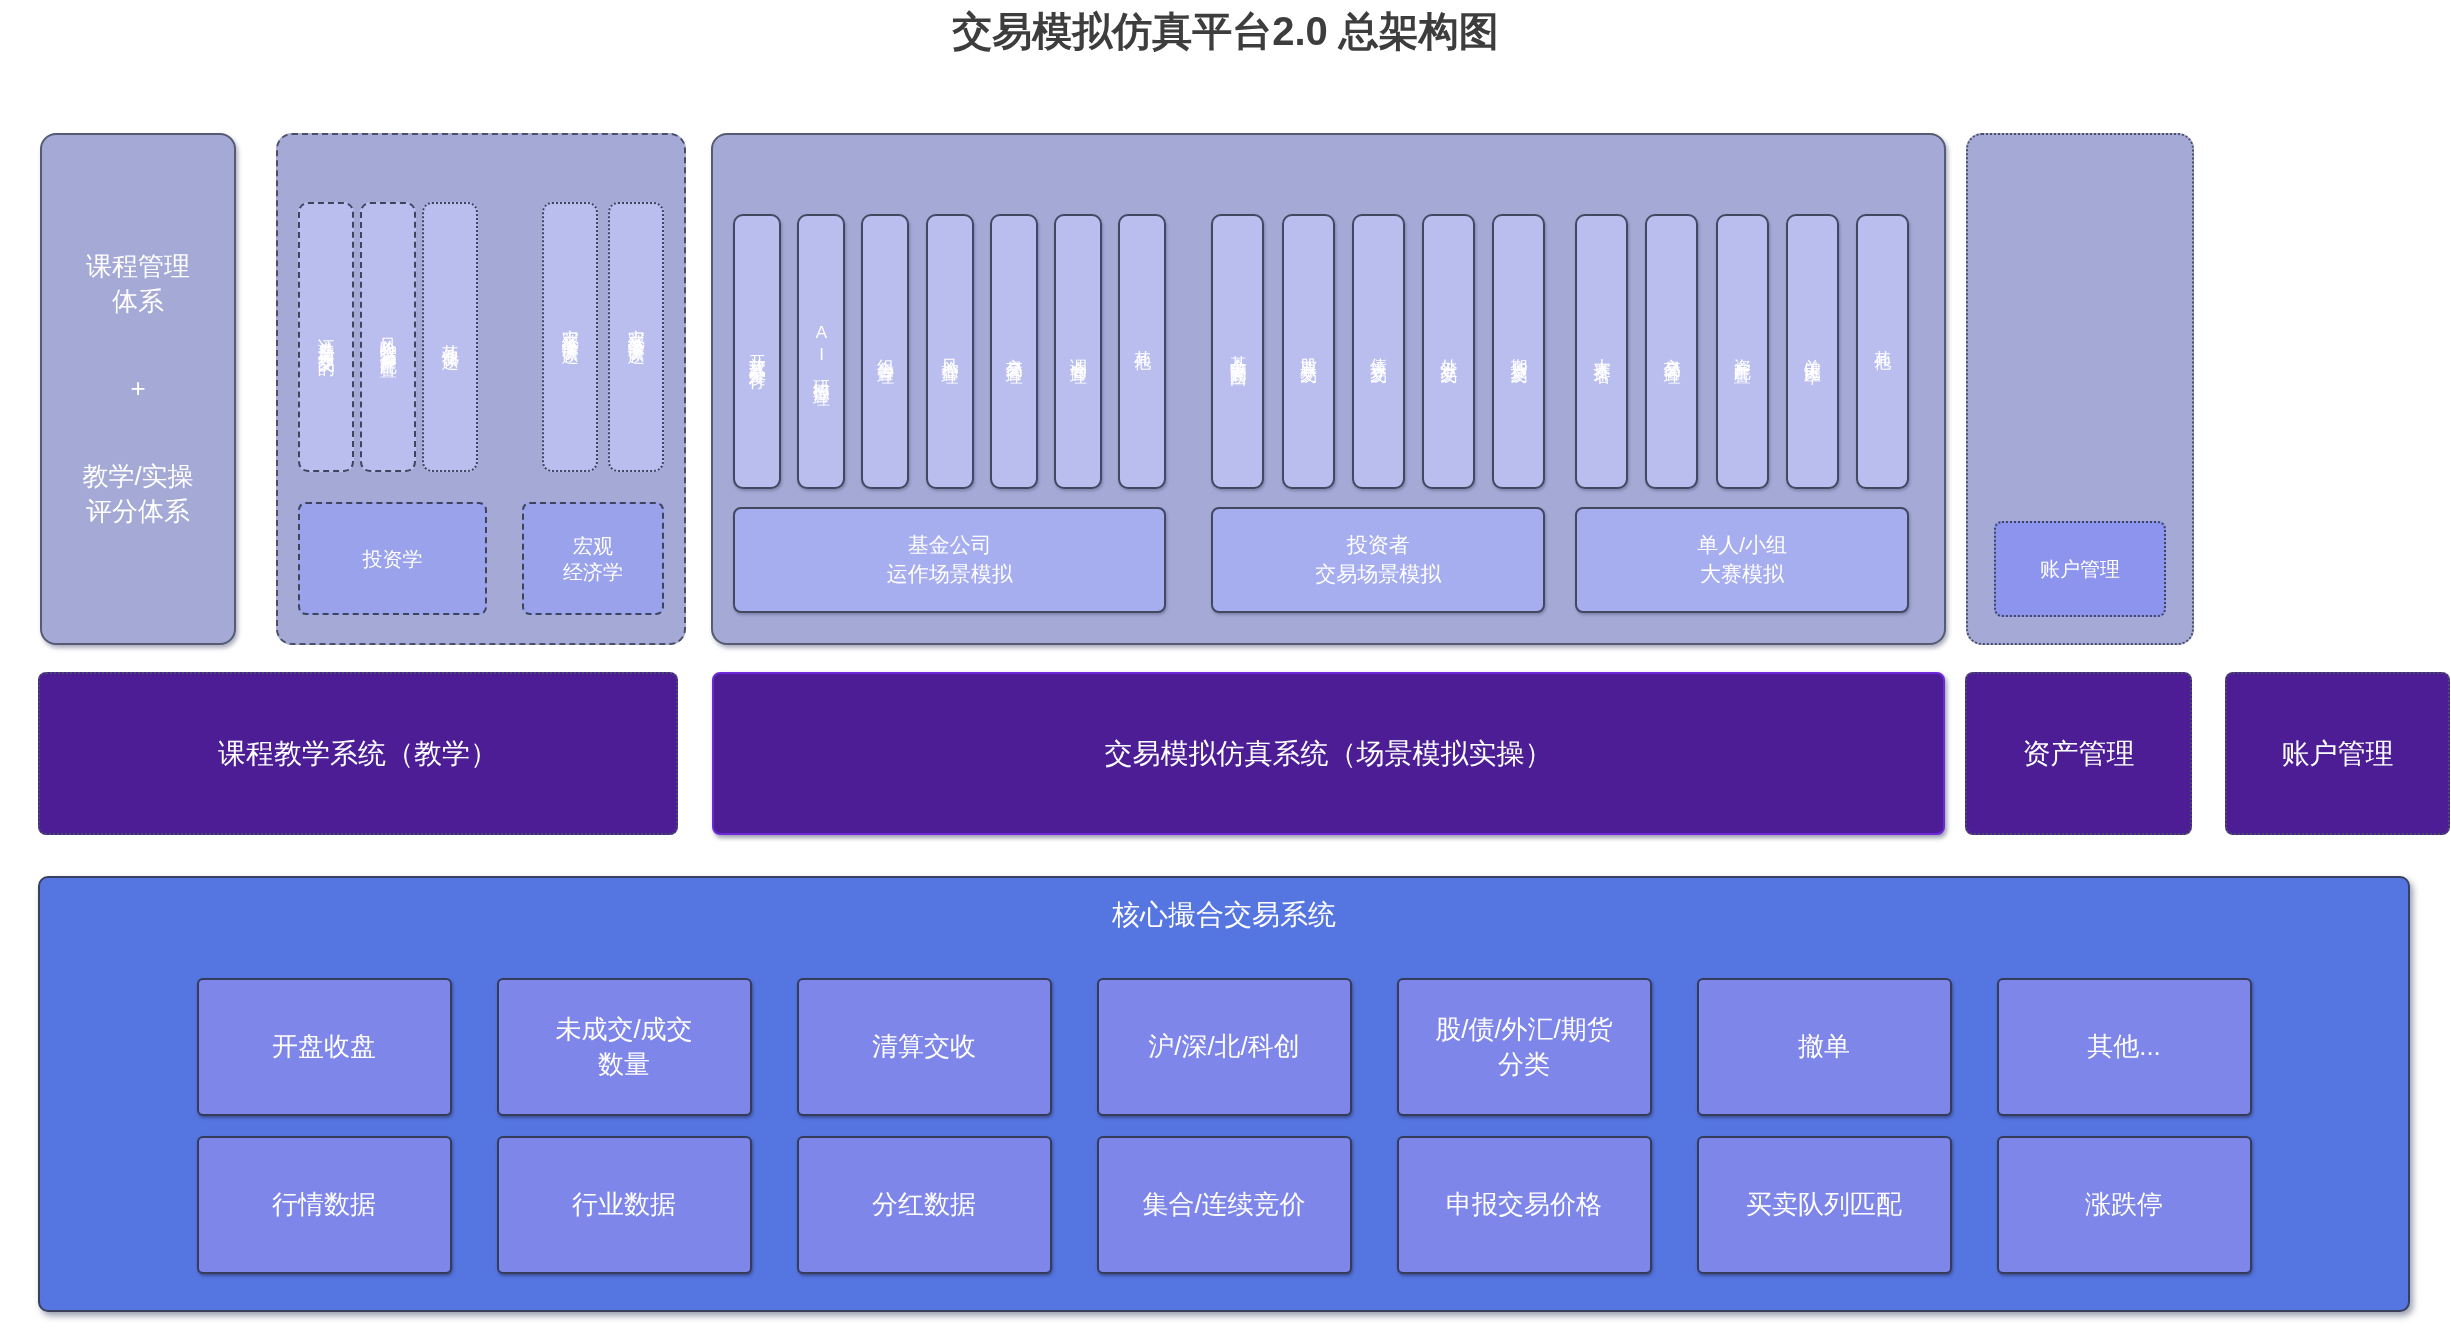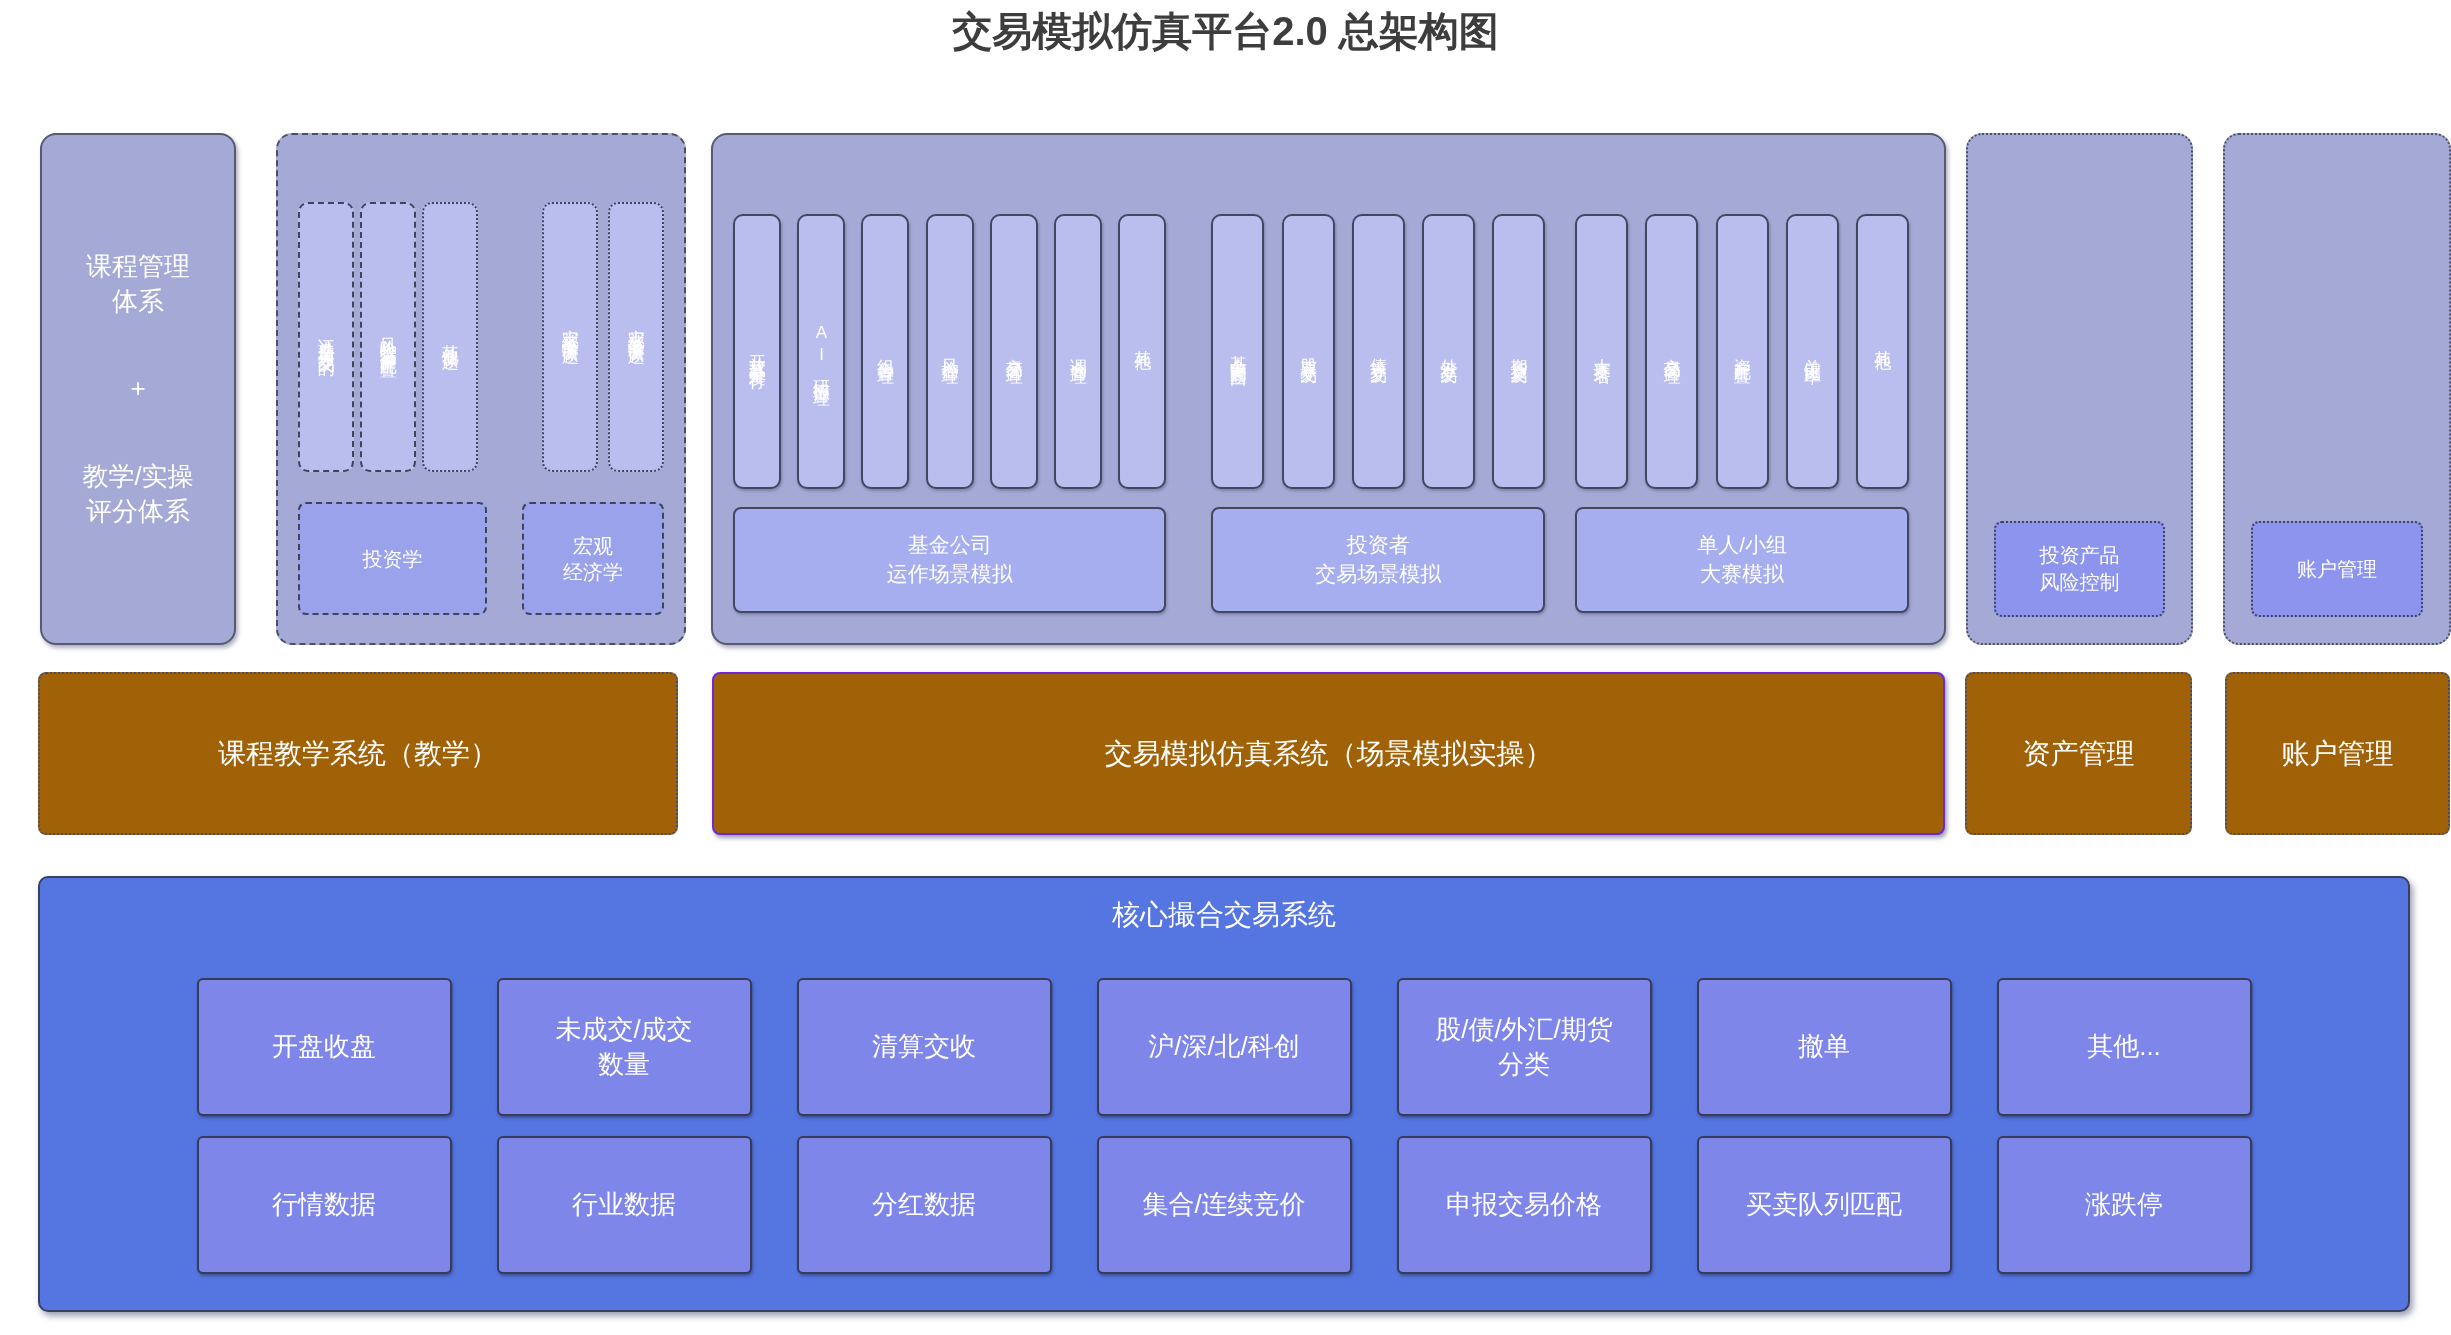--- a/index.html
+++ b/index.html
@@ -77,21 +77,21 @@
   .side-footer {
     position:absolute; left:26px; right:26px; bottom:26px; height:96px;
     background:#8c94ed; border:2px dotted #3e445c; border-radius:8px;
     color:#fff; font-size:20px; line-height:1.35; text-align:center;
     display:flex; align-items:center; justify-content:center;
   }
 
   
   .systems-row { display:flex; margin-top:27px; padding-left:38px; height:163px; }
   .sysbox {
-    background:#a16207; border-radius:8px; color:#fff; font-size:28px;
+    background:#4c1d95; border-radius:8px; color:#fff; font-size:28px;
     display:flex; align-items:center; justify-content:center; text-align:center;
   }
   .sysbox.sdotted { border:2px dotted #474d68; }
   .sysbox.ssolid  { border:2px solid #6d28d9; box-shadow:2px 3px 4px rgba(60,65,100,.5); }
   .sysbox.b1 { width:640px; margin-right:34px; }
   .sysbox.b2 { width:1233px; margin-right:20px; }
   .sysbox.b3 { width:227px; margin-right:33px; }
   .sysbox.b4 { width:225px; }
 
   
@@ -224,24 +224,20 @@
           <div class="vcol vsolid">
               <span>其他…</span>
             </div>
         </div>
         <div class="sfooter pre">单人/小组
 大赛模拟</div>
       </div>
 
     </div>
 
-    <div class="panel dotted side-panel risk-panel">
-      <div class="side-footer pre">投资产品
-风险控制</div>
-    </div>
 
     <div class="panel dotted side-panel account-panel">
       <div class="side-footer pre">账户管理</div>
     </div>
 
   </div>
 
   <div class="systems-row">
     <div class="sysbox sdotted b1">课程教学系统（教学）</div>
     <div class="sysbox ssolid b2">交易模拟仿真系统（场景模拟实操）</div>

